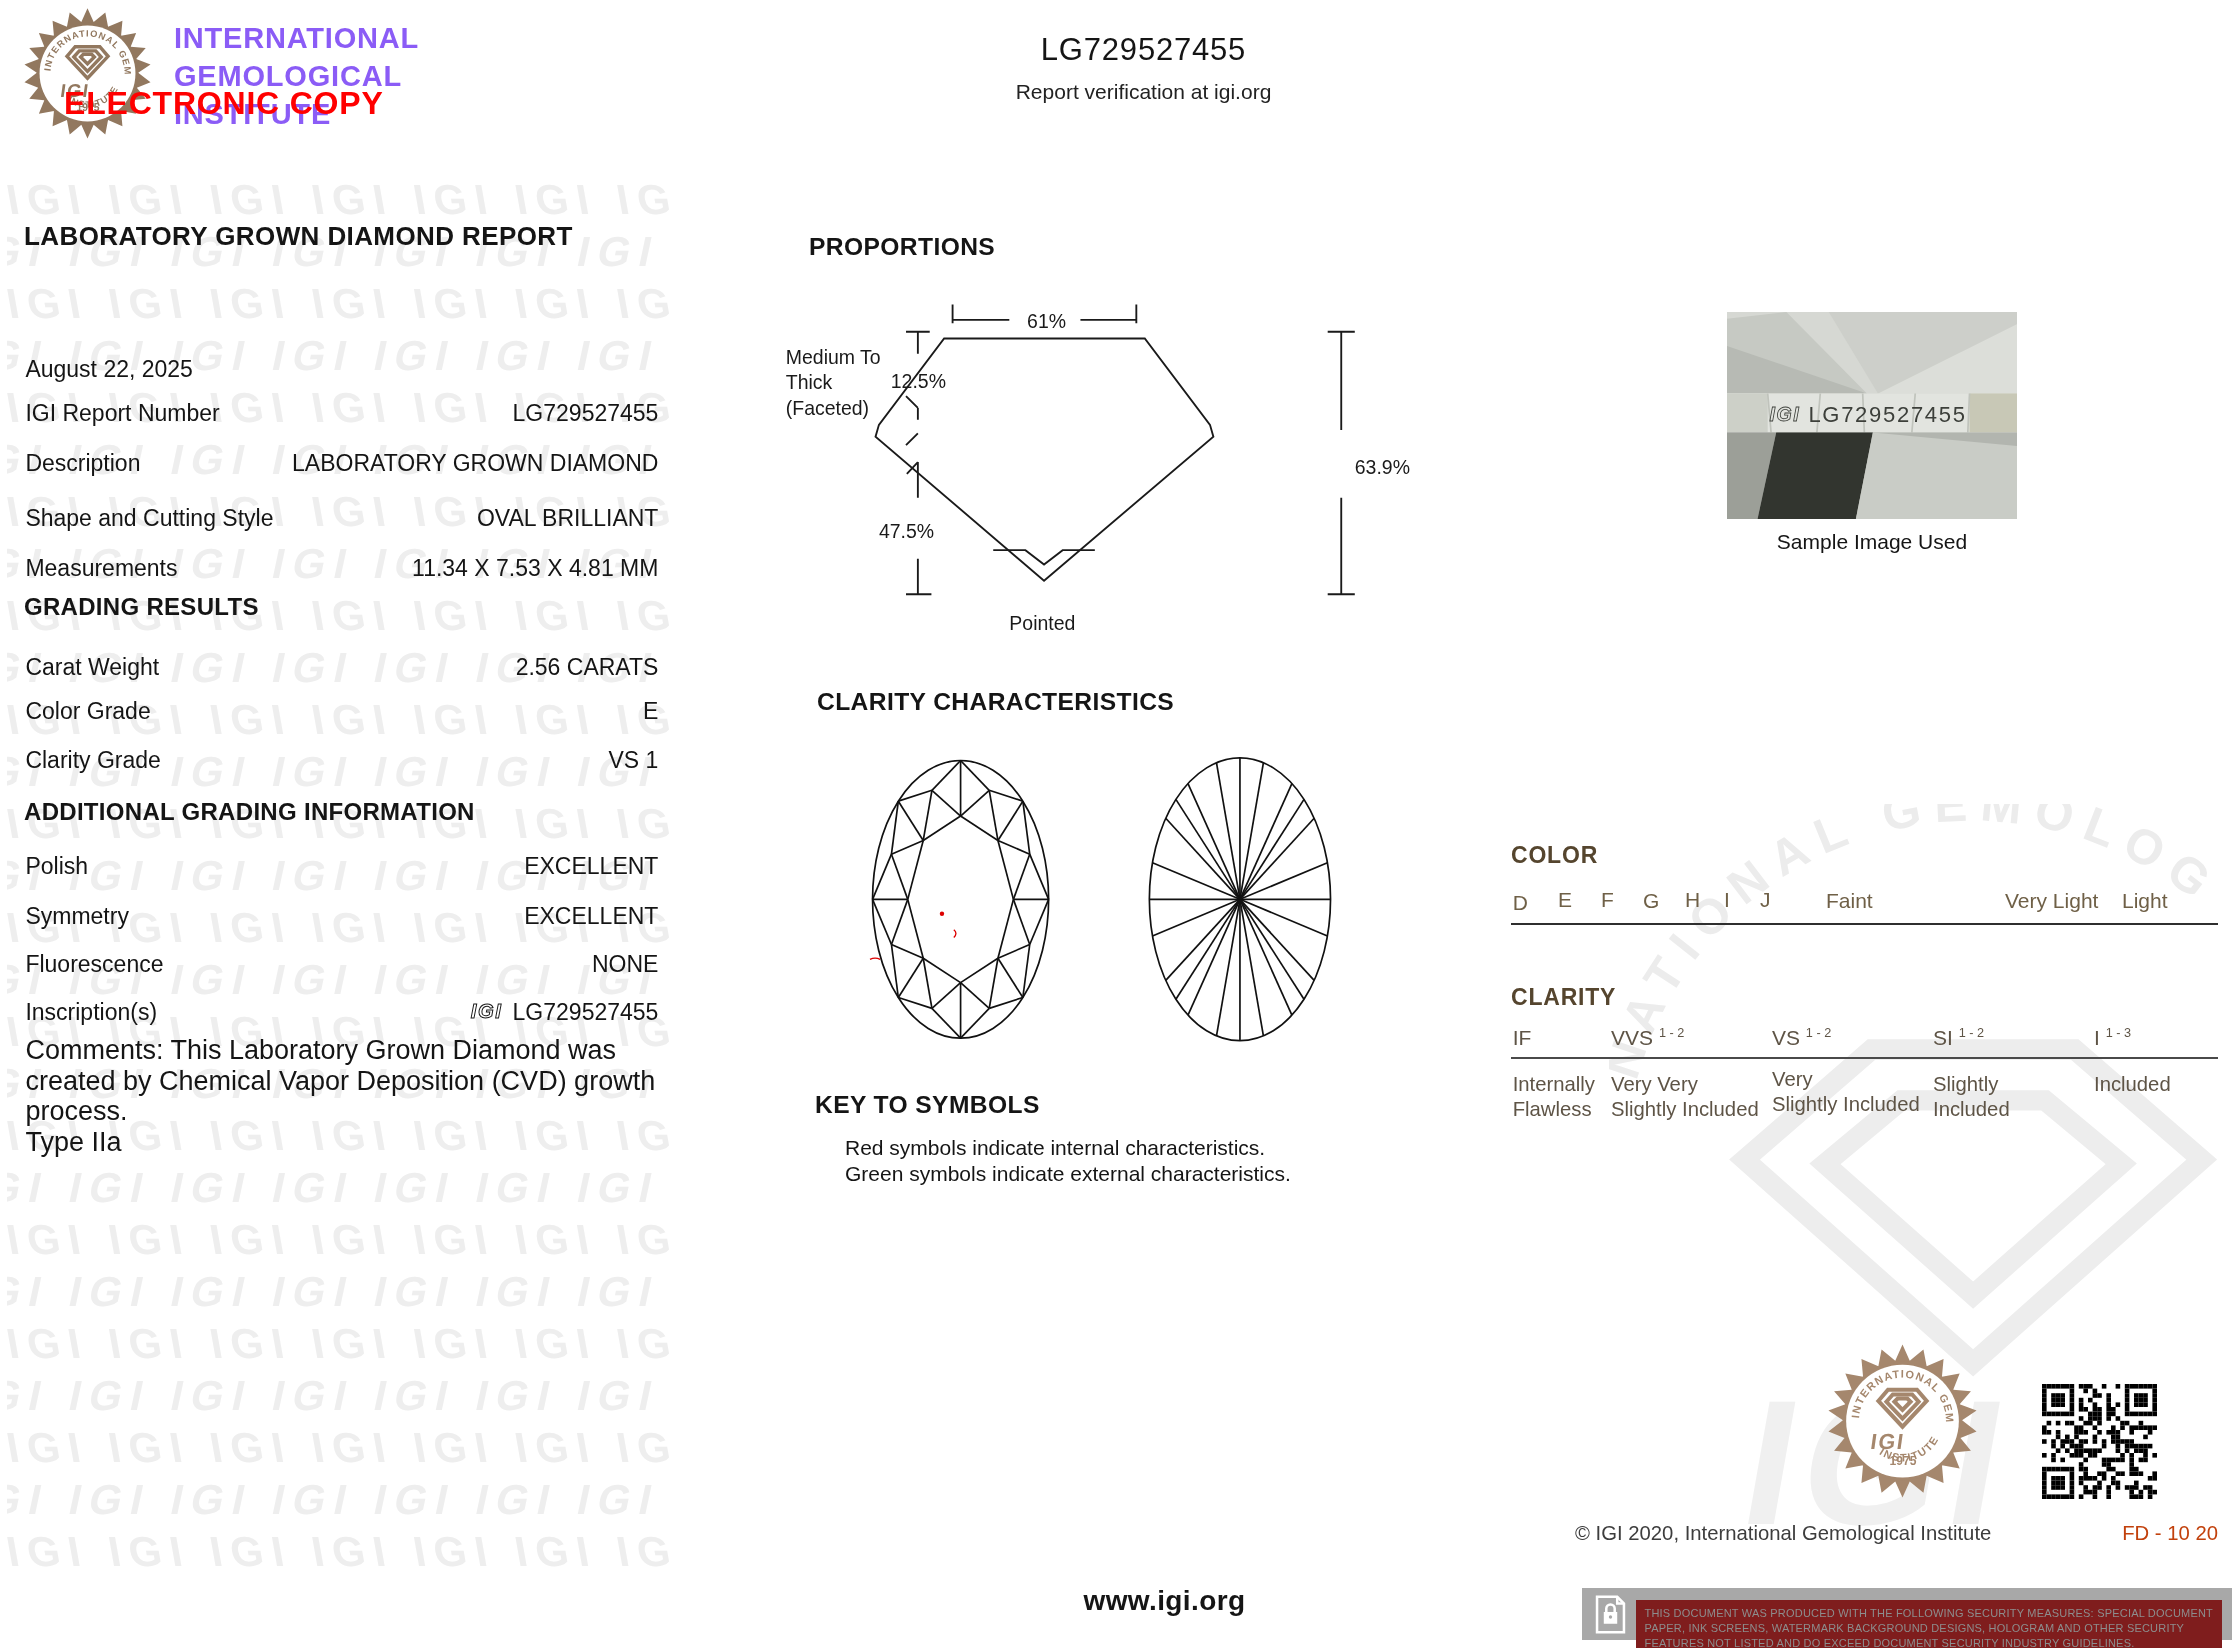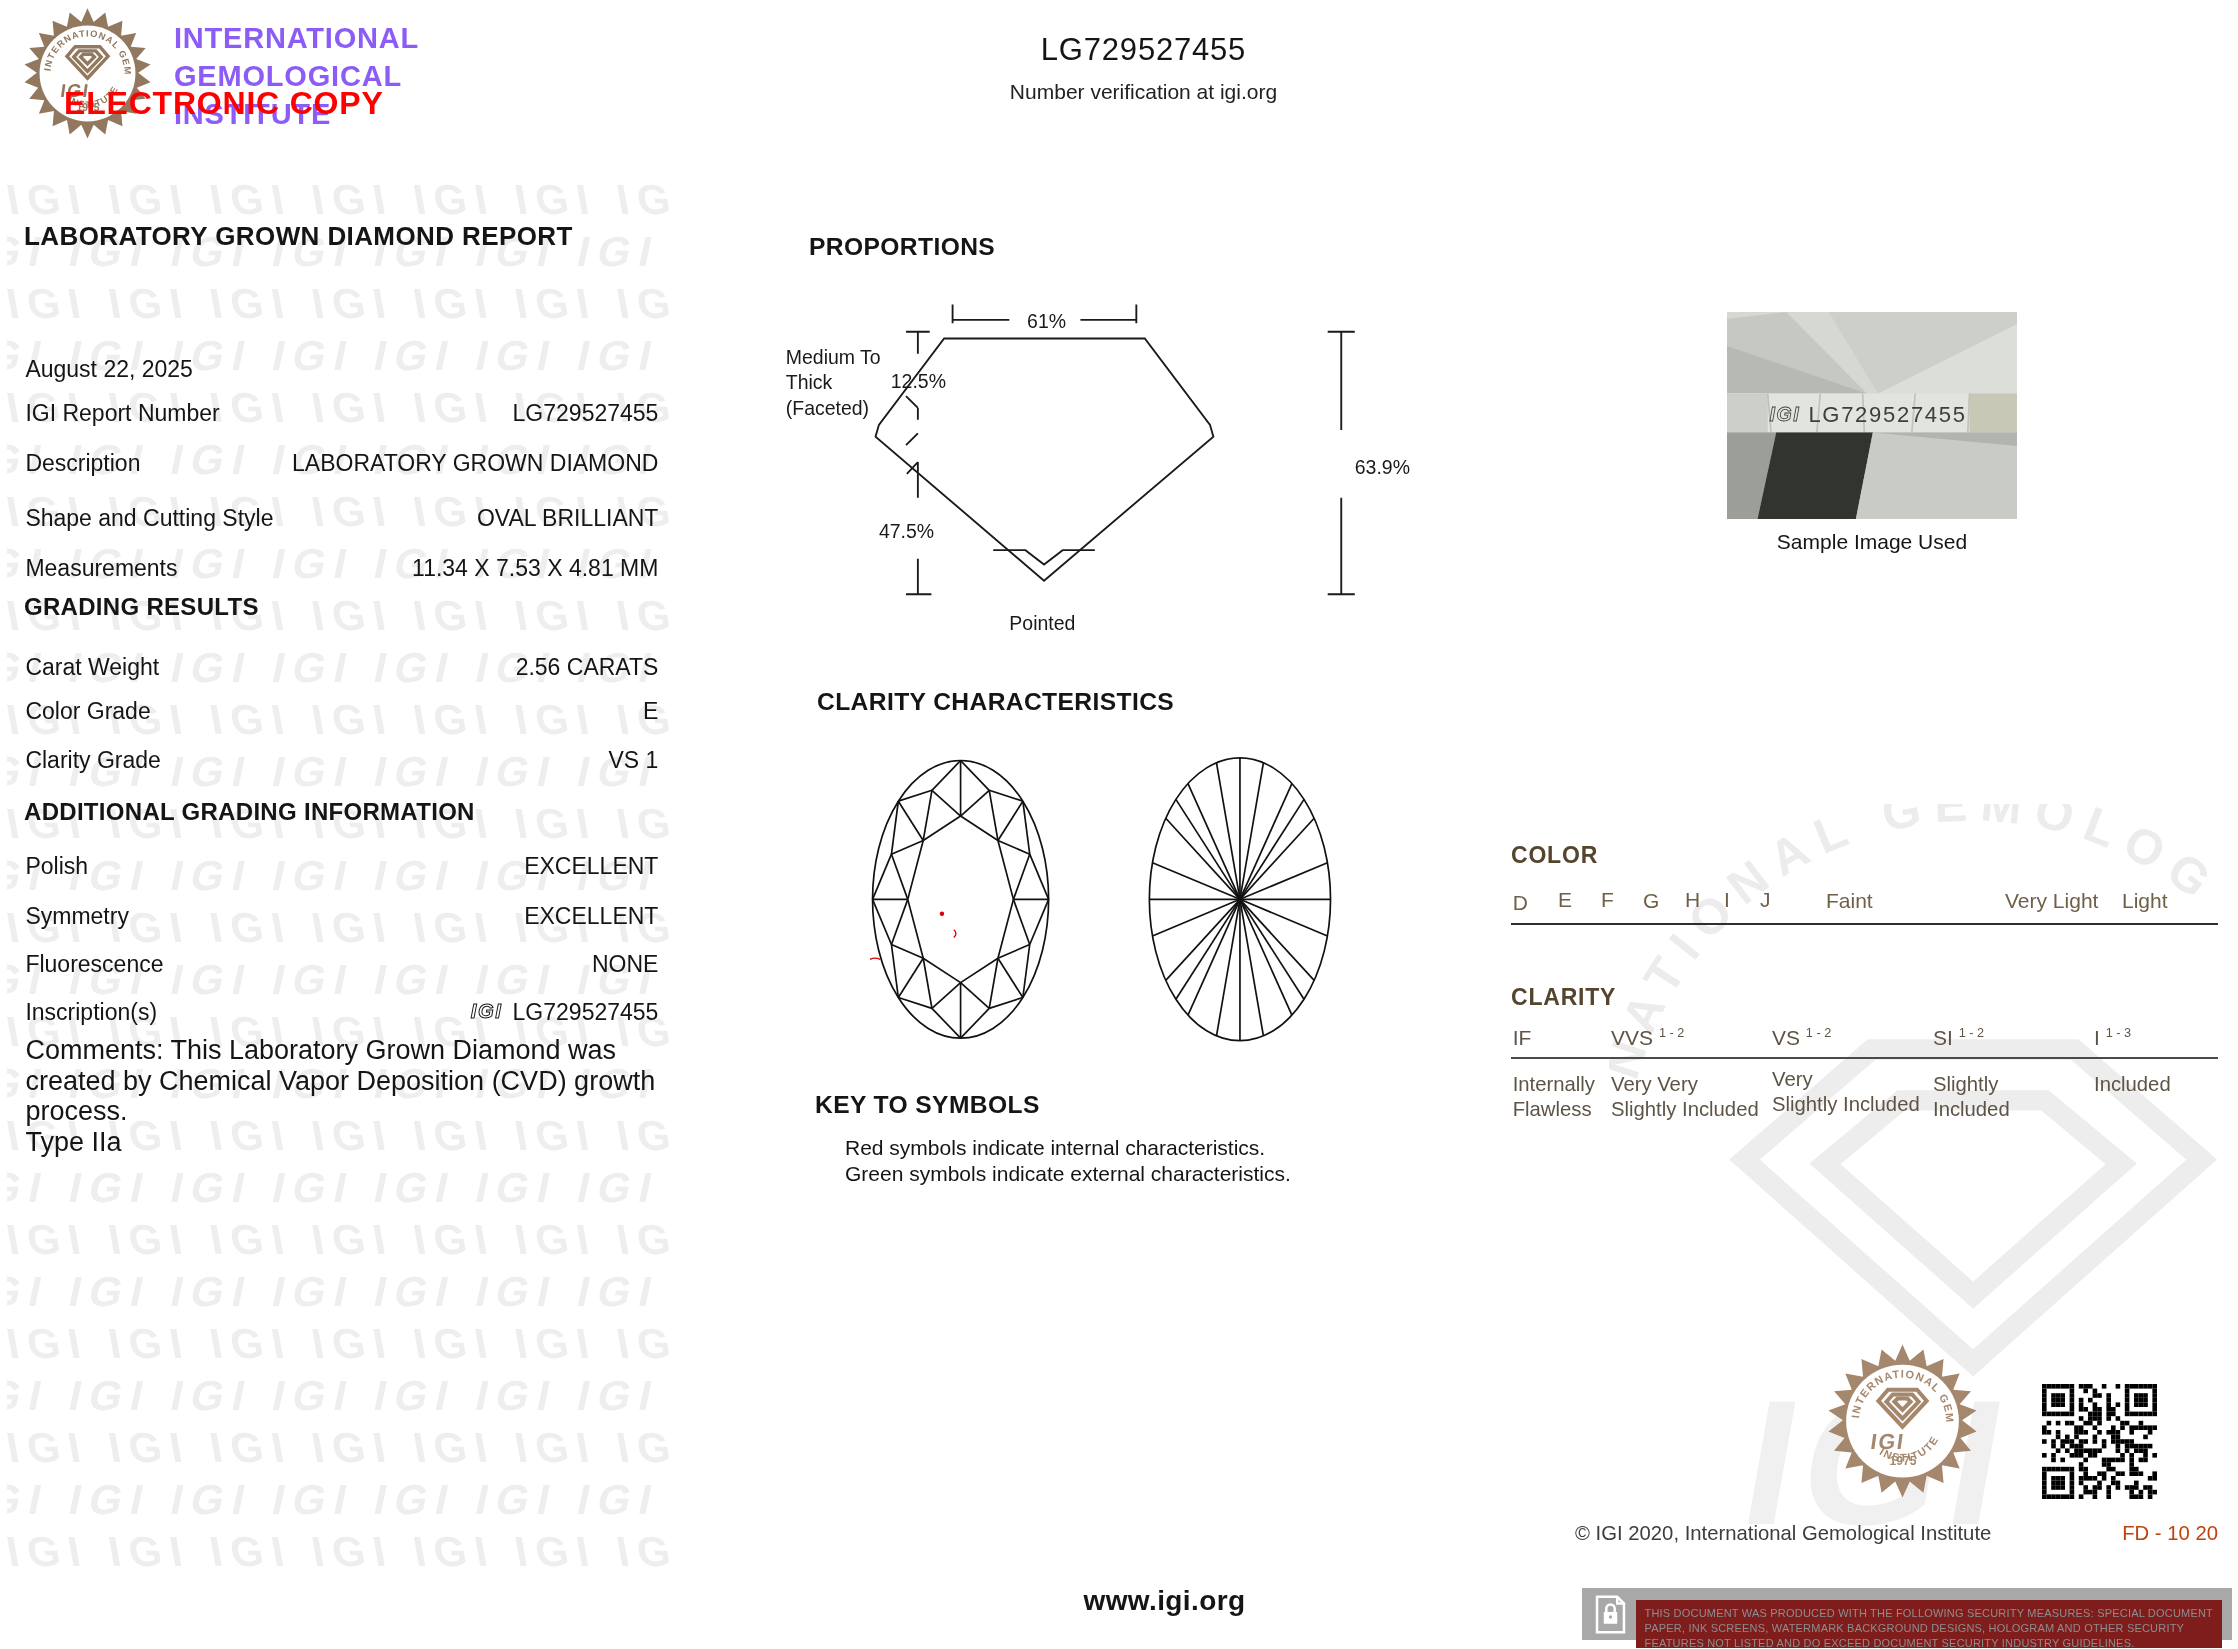--- a/index.html
+++ b/index.html
@@ -127,21 +127,21 @@
   </svg>
 
   <div id="org-title" class="abs">
     <div>INTERNATIONAL</div>
     <div>GEMOLOGICAL</div>
     <div>INSTITUTE</div>
   </div>
 
   <div id="top-center" class="abs">
     <div id="report-number-top">LG729527455</div>
-    <div id="verification">Number verification at igi.org</div>
+    <div id="verification">Report verification at igi.org</div>
   </div>
 
   <div id="electronic-copy" class="abs">ELECTRONIC COPY</div>
   <div id="report-title" class="abs">LABORATORY GROWN DIAMOND REPORT</div>
 
   <div id="date-row" class="abs">August 22, 2025</div>
 
   <div class="row" style="top:400px;">
     <span class="lbl">IGI Report Number</span>
     <span class="val">LG729527455</span>

